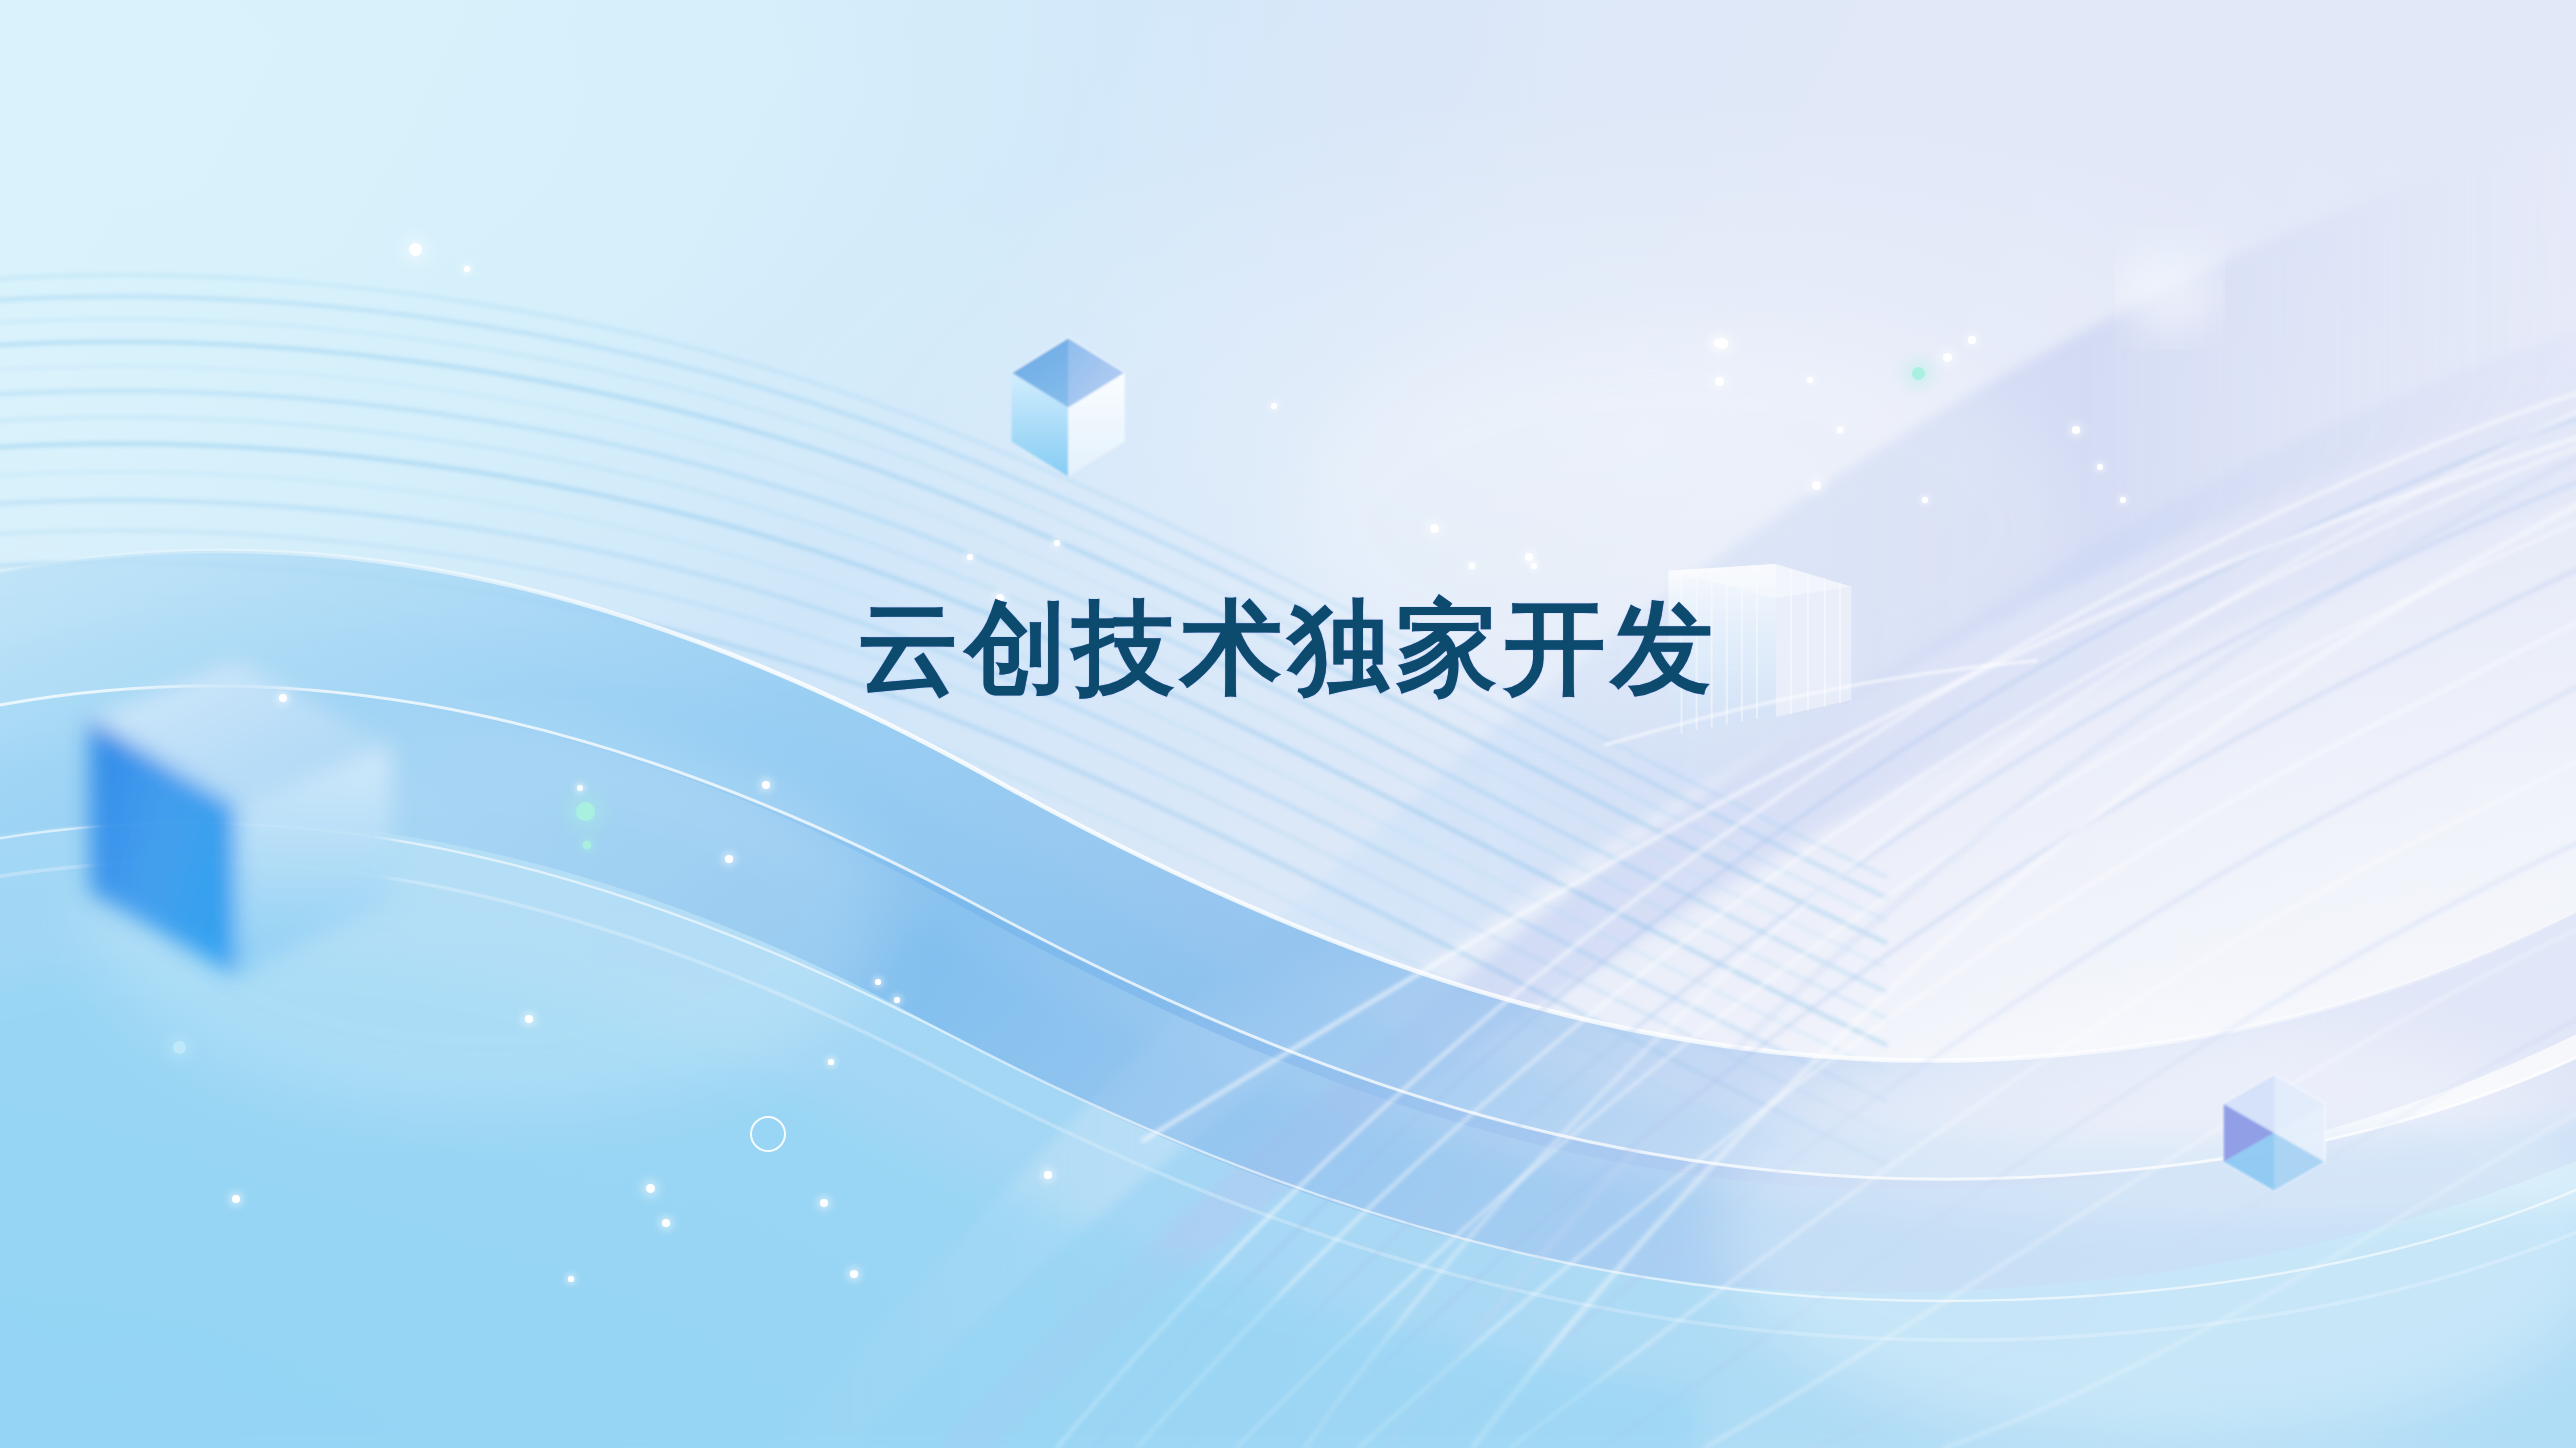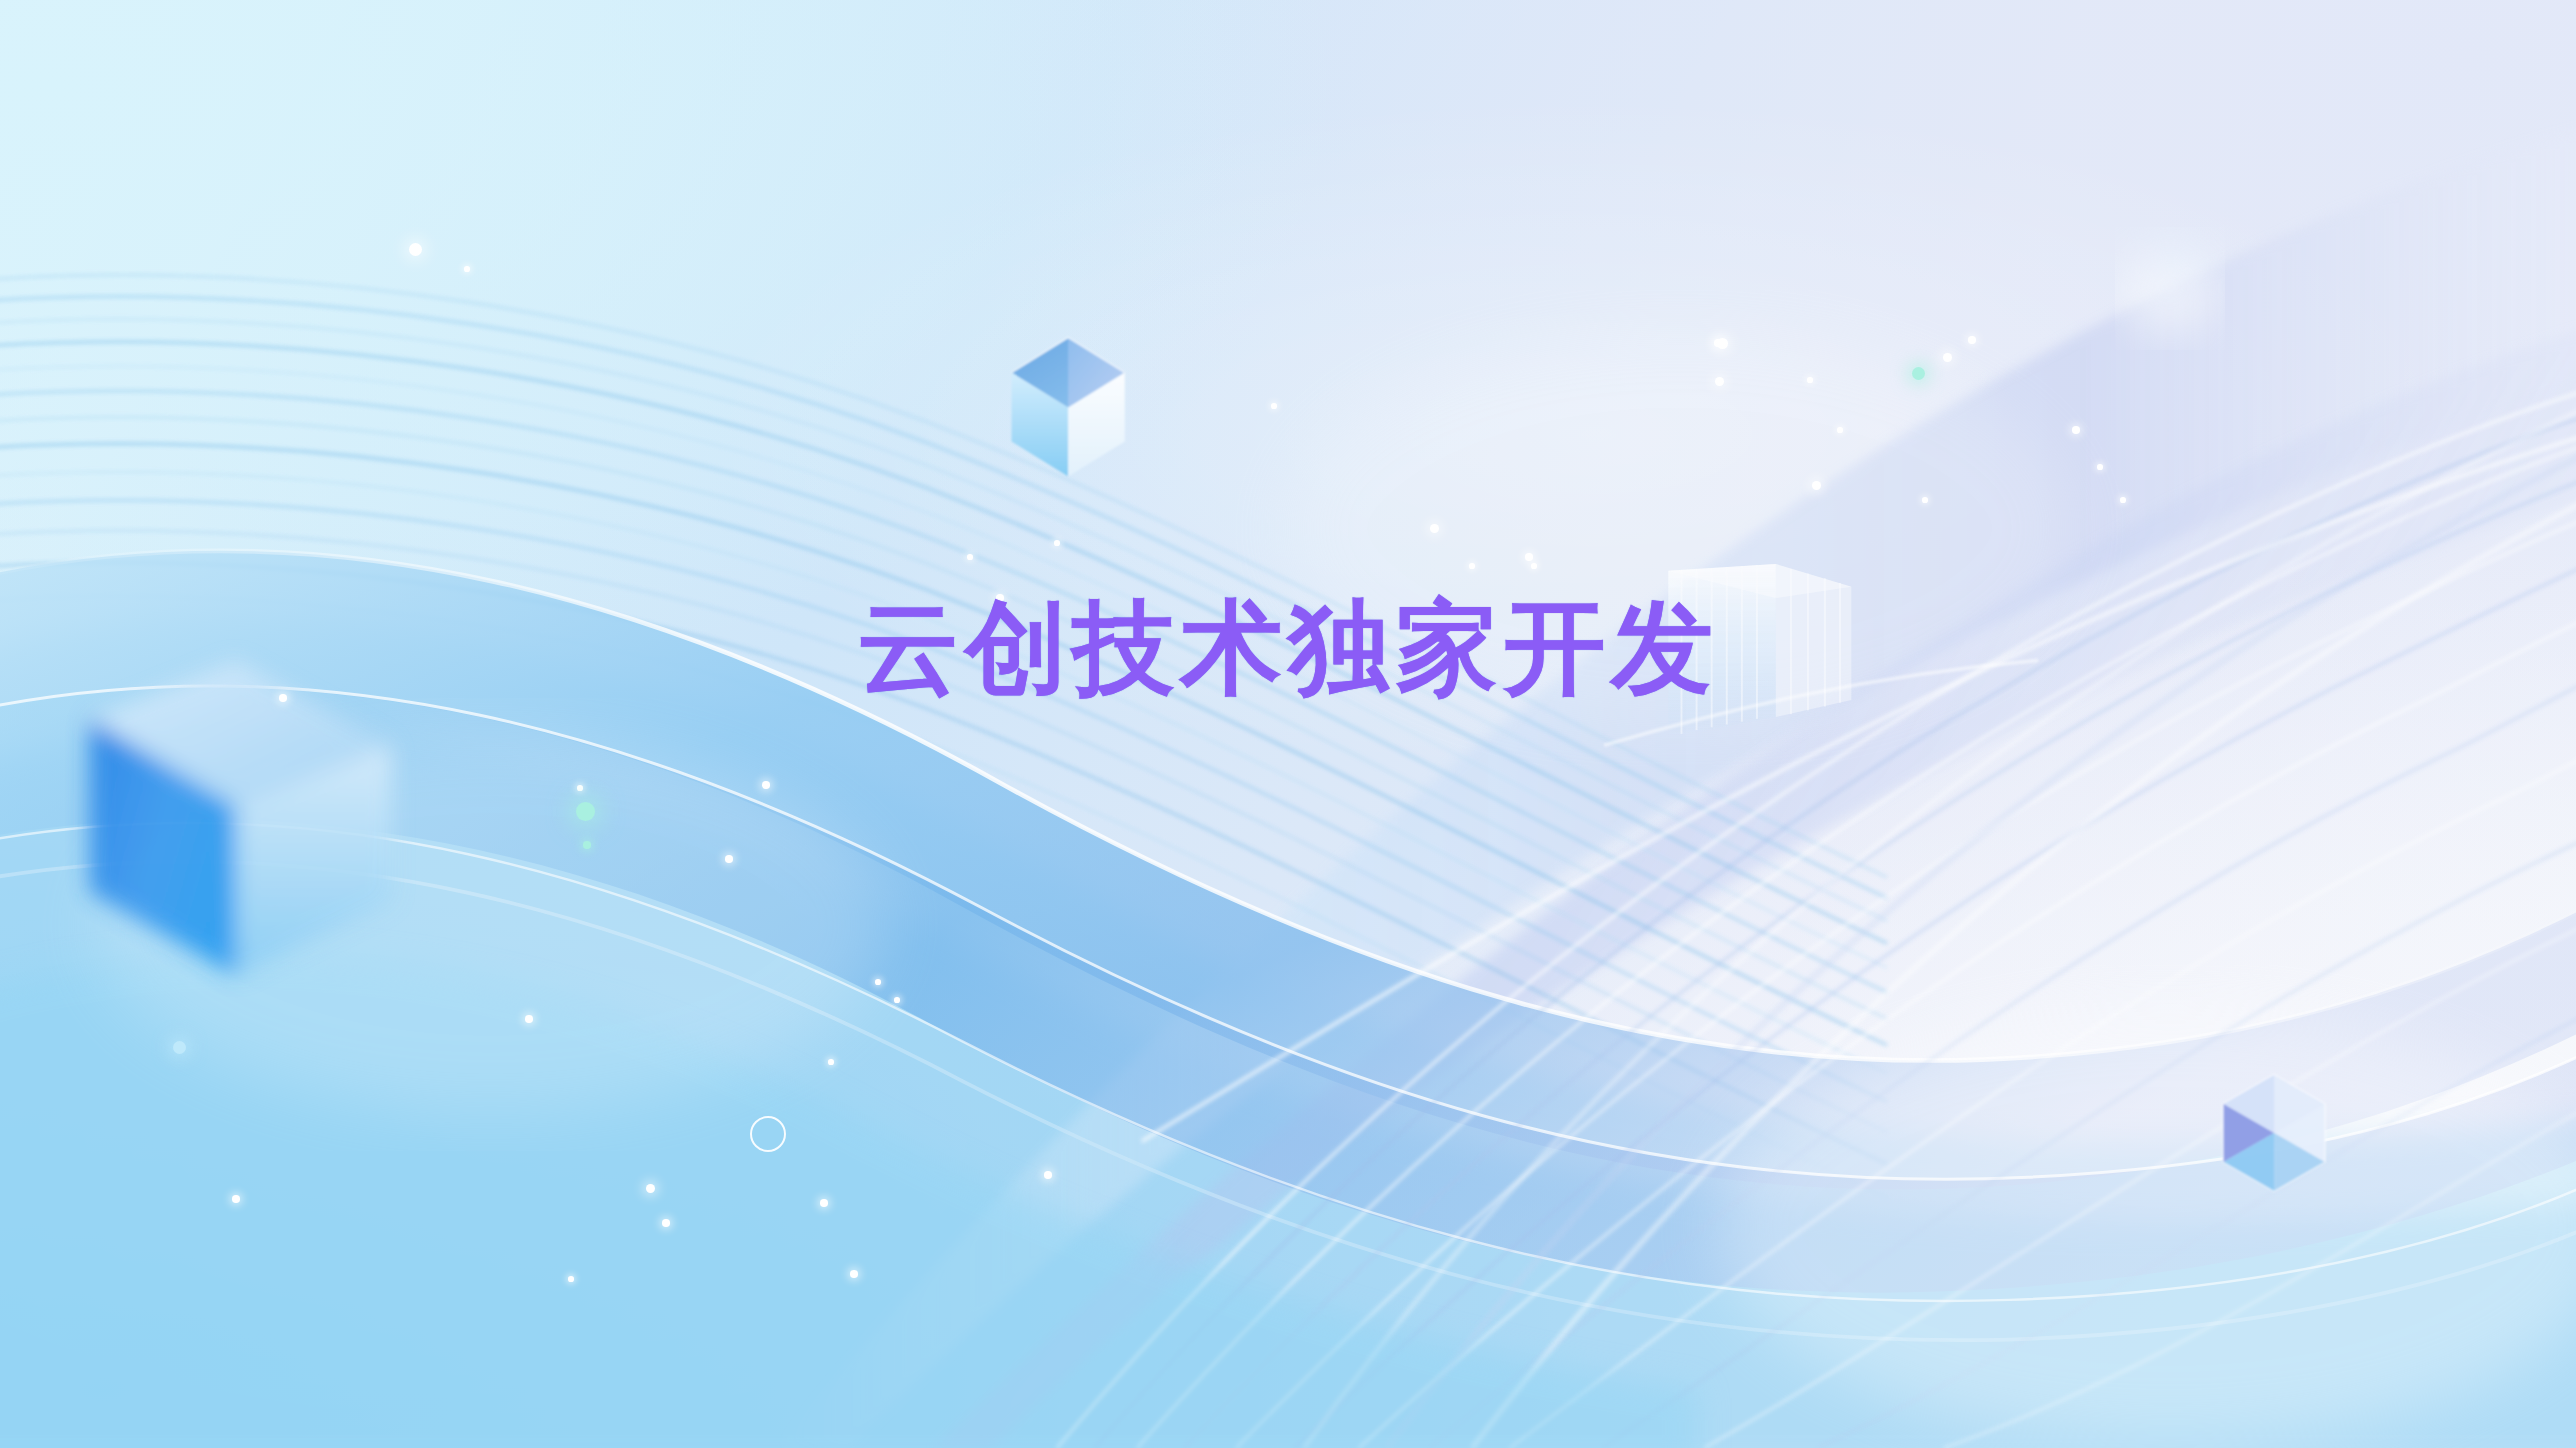--- a/index.html
+++ b/index.html
@@ -326,17 +326,17 @@
       <div class="particle" style="left: 2097px; top: 464px; width: 5.7px; height: 5.7px; background: rgb(255, 255, 255); box-shadow: rgba(255, 255, 255, 0.6) 0px 0px 6.8px 2px;"></div>
       <div class="particle" style="left: 2120px; top: 497px; width: 5.7px; height: 5.7px; background: rgb(255, 255, 255); box-shadow: rgba(255, 255, 255, 0.6) 0px 0px 6.8px 2px;"></div>
       <div class="particle" style="left: 996px; top: 594px; width: 7.5px; height: 7.5px; background: rgb(255, 255, 255); box-shadow: rgba(255, 255, 255, 0.6) 0px 0px 9px 2.6px;"></div>
       <div class="particle" style="left: 173px; top: 1041px; width: 13.2px; height: 13.2px; background: rgb(191, 233, 251); box-shadow: rgba(191, 233, 251, 0.6) 0px 0px 16px 4.6px;"></div>
       <div class="particle" style="left: 232px; top: 1195px; width: 7.5px; height: 7.5px; background: rgb(255, 255, 255); box-shadow: rgba(255, 255, 255, 0.6) 0px 0px 9px 2.6px;"></div>
       <div class="particle" style="left: 1271px; top: 403px; width: 5.7px; height: 5.7px; background: rgb(255, 255, 255); box-shadow: rgba(255, 255, 255, 0.6) 0px 0px 6.8px 2px;"></div>
     </div>
   <div class="ring" style="left:750px; top:1116px; width:32px; height:32px;"></div>
 
   <div class="txt-wrap" style="top: 593px;">
-    <span class="headline" style="color: #8b5cf6; font-size: 102px;">云创技术独家开发</span>
+    <span class="headline" style="color: #0c4a6e; font-size: 102px;">云创技术独家开发</span>
   </div>
 
 </div>
 
 
 </body></html>

